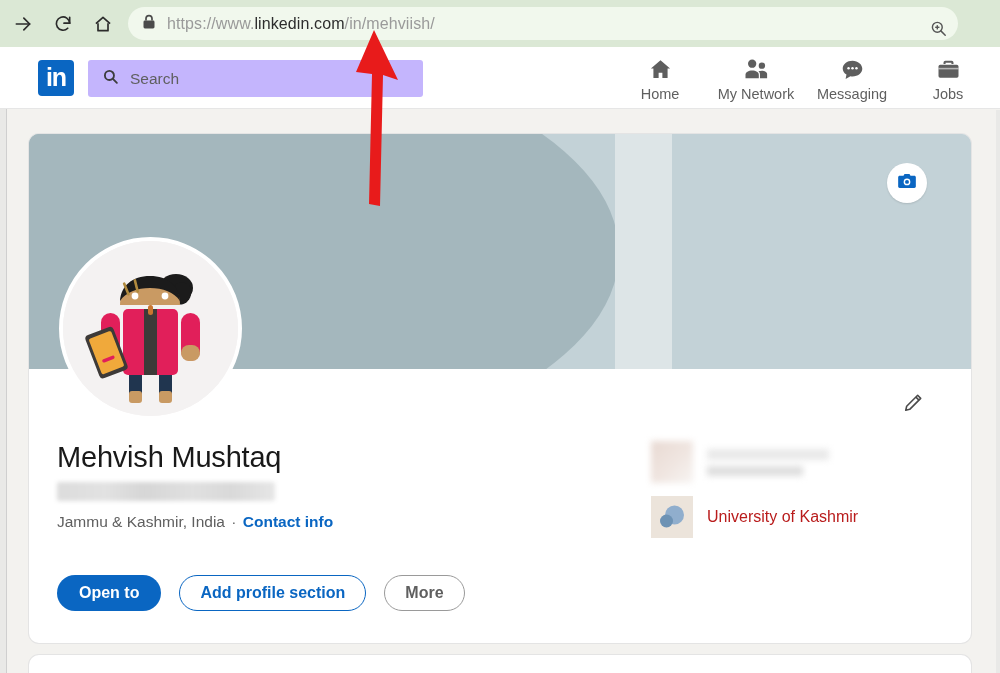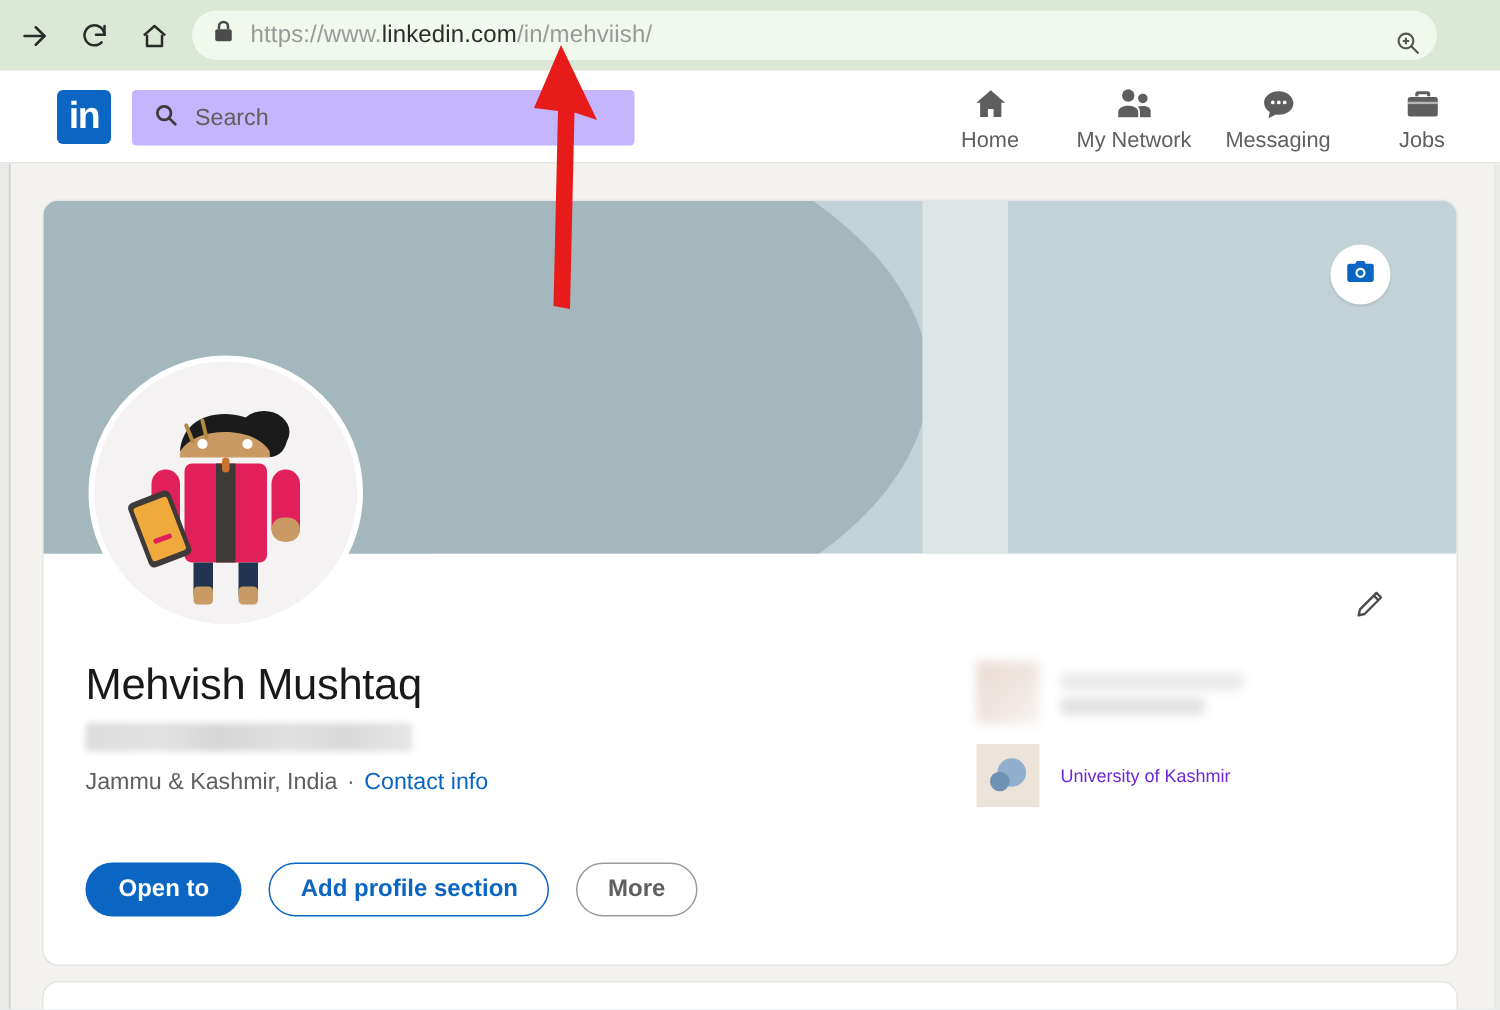--- a/index.html
+++ b/index.html
@@ -196,21 +196,21 @@
     border-radius: 2px;
   }
   #location-row {
     margin-top: 12px;
     font-size: 15.5px;
     color: #5f5f5f;
   }
   #location-row .sep { color: #6b6b6b; margin: 0 2px; }
   #contact-info-link {
     color: #0a66c2;
-    font-weight: normal;
+    font-weight: bold;
     cursor: pointer;
     margin-top: 48px;
   }
   #connections-link {
     margin-top: 9px;
     font-size: 15.5px;
     color: #0a66c2;
     font-weight: bold;
     cursor: pointer;
   }
@@ -261,22 +261,22 @@
     height: 46px;
   }
   .entry + .entry { margin-top: 9px; }
   .entry-logo {
     width: 42px; height: 42px;
     flex: 0 0 auto;
     margin-right: 14px;
     display: flex; align-items: center; justify-content: center;
   }
   .entry-label {
-    font-size: 12px;
-    color: #6d28d9;
+    font-size: 16px;
+    color: #b91c1c;
   }
   #entry-blurred {
     filter: blur(3.4px);
   }
   #entry-blurred .blur-logo {
     width: 42px; height: 42px;
     background: linear-gradient(135deg,#e8d9d2 0%,#f0e6e1 55%,#f7f4f2 100%);
   }
   #entry-blurred .blur-lines { display: flex; flex-direction: column; gap: 6px; }
   #entry-blurred .bl1 { width: 122px; height: 11px; background: #e9e9e9; }

